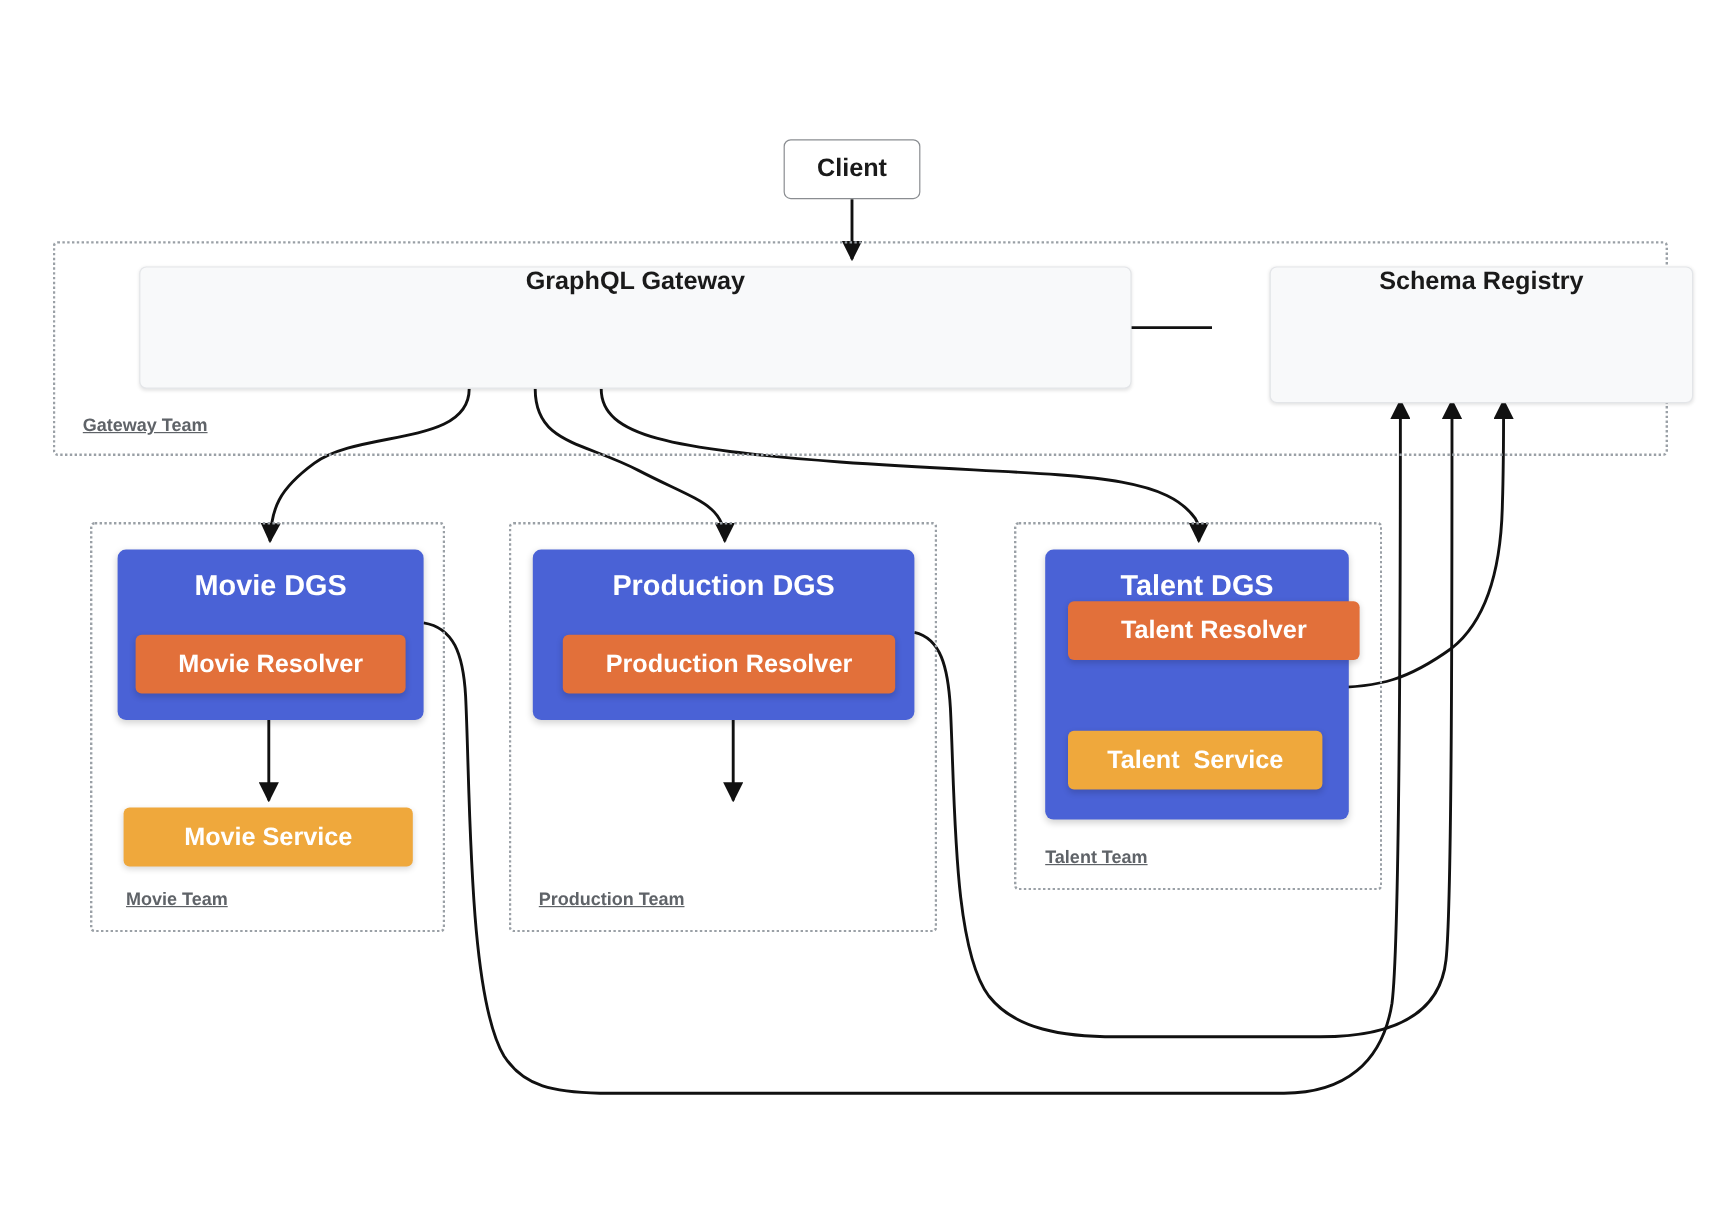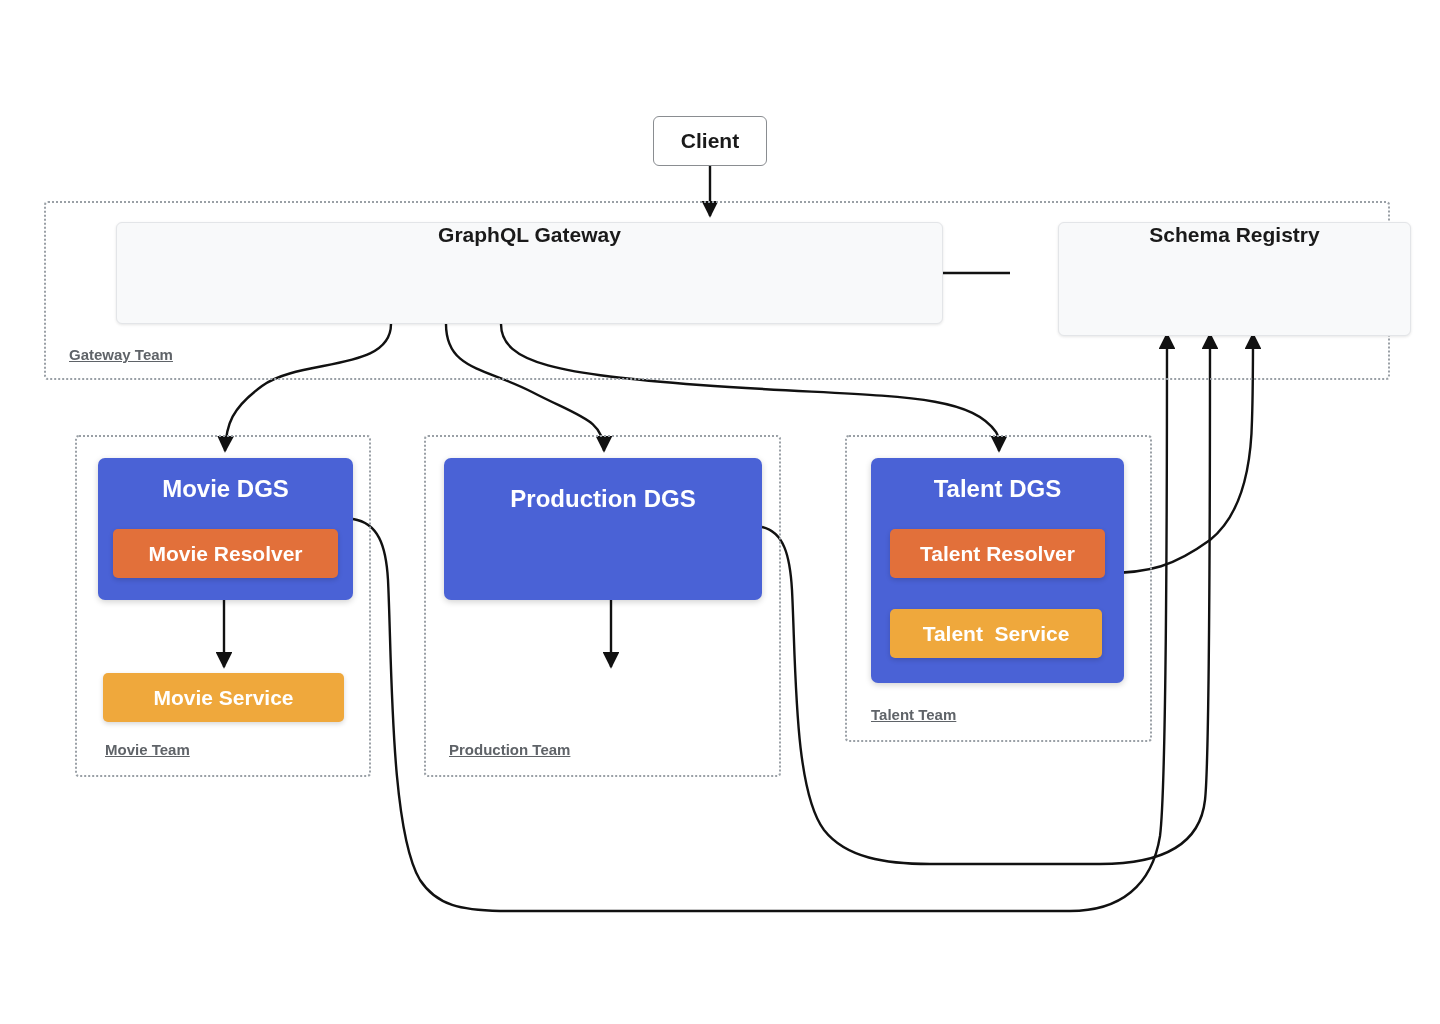--- a/index.html
+++ b/index.html
@@ -184,26 +184,29 @@
     <div class="dgs-title" style="top:17px;">Movie DGS</div>
   </div>
   <div class="pill pill-resolver" style="left:113px; top:529px; width:225px; height:49px;">
     <span class="pill-text">Movie Resolver</span>
   </div>
   <div class="pill pill-service" style="left:103px; top:673px; width:241px; height:49px;">
     <span class="pill-text">Movie Service</span>
   </div>
 
   <div class="dgs" style="left:444px; top:458px; width:318px; height:142px;">
-    <div class="dgs-title" style="top:27px;">Production DGS</div>
+    <div class="dgs-title" style="top:17px;">Production DGS</div>
+  </div>
+  <div class="pill pill-resolver" style="left:469px; top:529px; width:277px; height:49px;">
+    <span class="pill-text">Production Resolver</span>
   </div>
 
   <div class="dgs" style="left:871px; top:458px; width:253px; height:225px;">
     <div class="dgs-title" style="top:17px;">Talent DGS</div>
   </div>
-  <div class="pill pill-resolver" style="left:890px; top:529px; width:215px; height:49px;">
+  <div class="pill pill-resolver" style="left:890px; top:501px; width:243px; height:49px;">
     <span class="pill-text">Talent Resolver</span>
   </div>
   <div class="pill pill-service" style="left:890px; top:609px; width:212px; height:49px;">
     <span class="pill-text">Talent  Service</span>
   </div>
 
 </div>
 
 </body></html>

